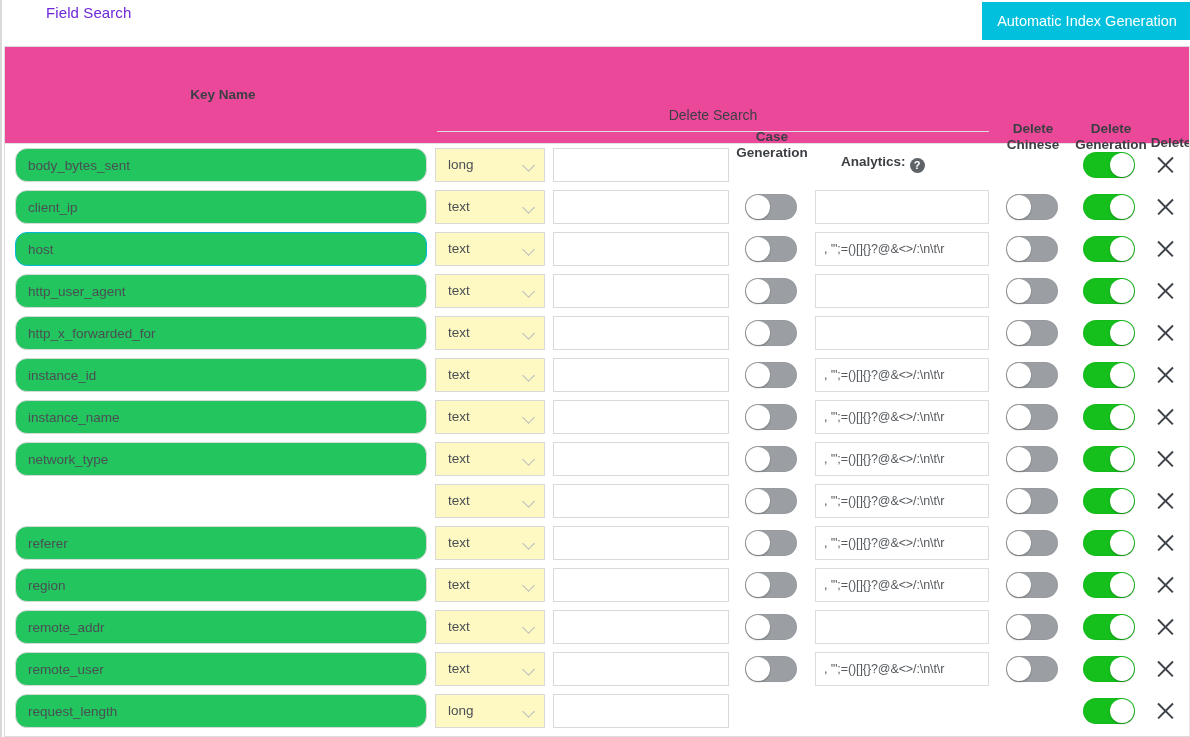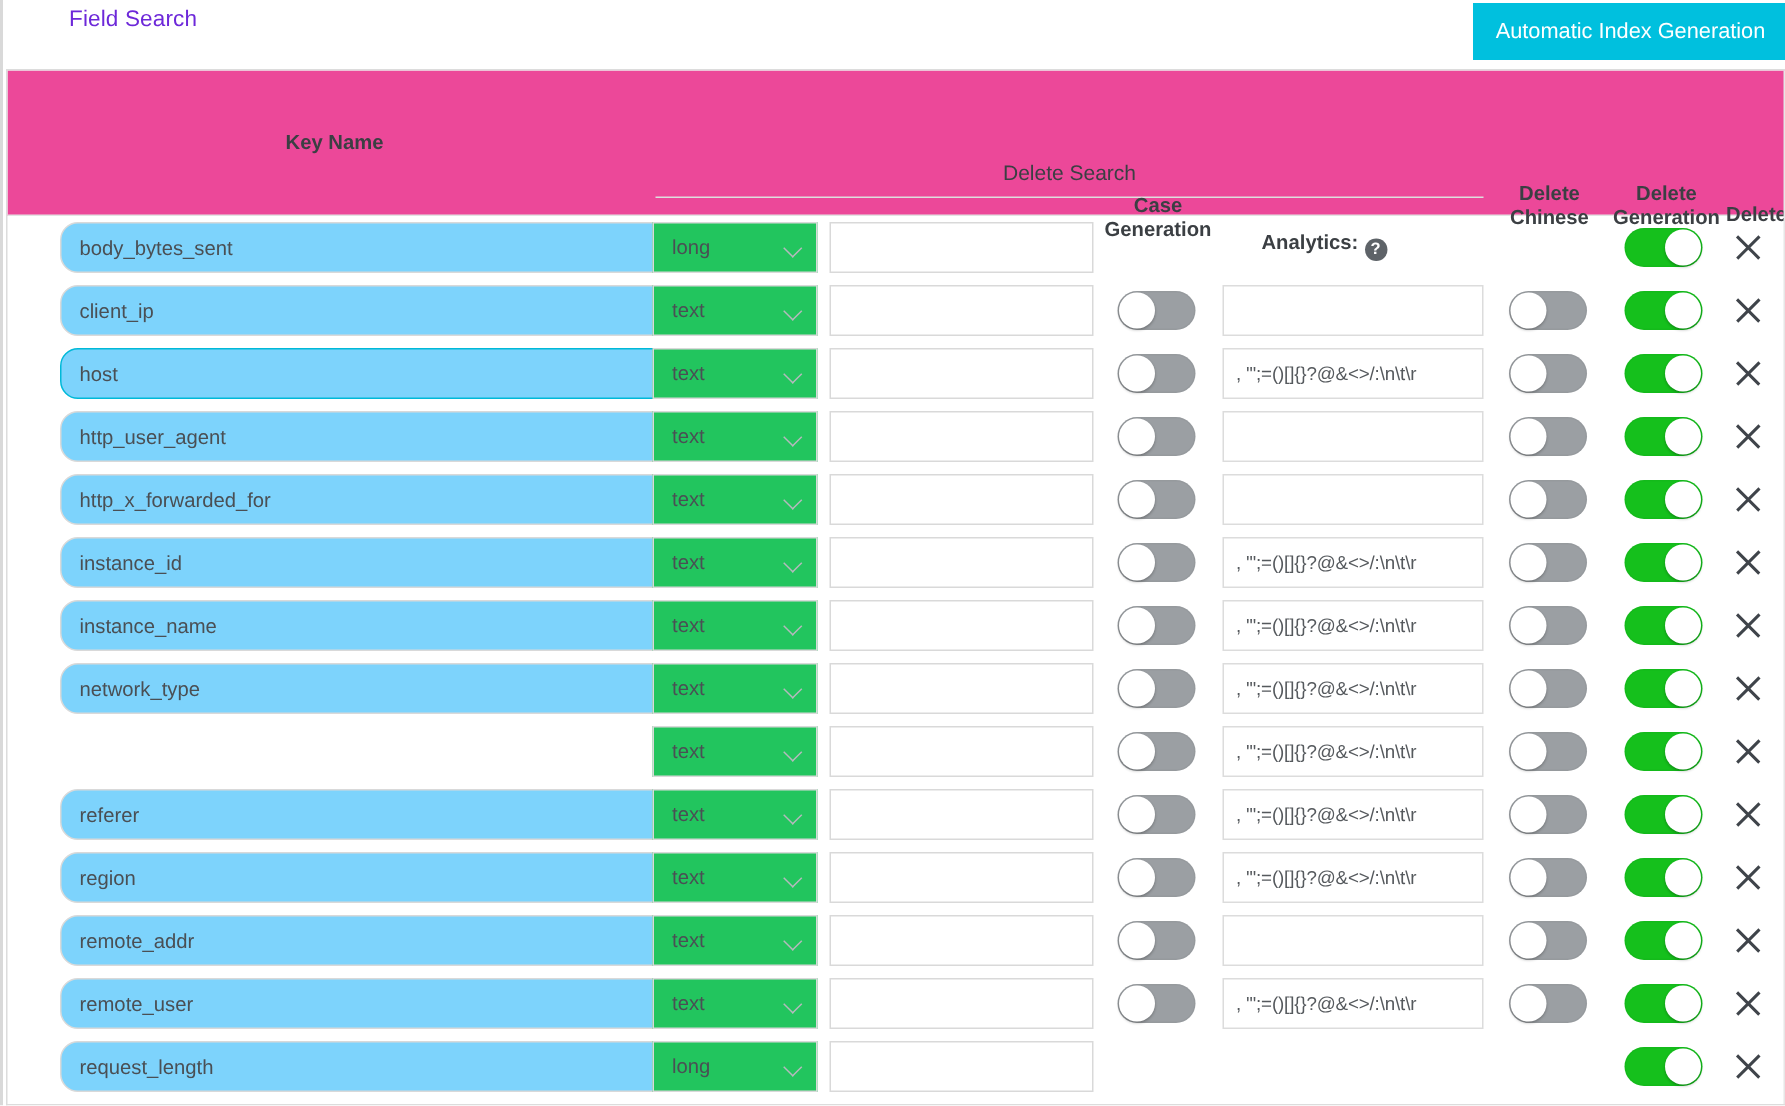--- a/index.html
+++ b/index.html
@@ -91,29 +91,29 @@
   }
 
   
   .tbody{position:relative;}
   .row{position:relative;height:42px;}
 
   .cell{position:absolute;box-sizing:border-box;}
 
   .key-input{
     left:10px;top:4px;width:412px;height:34px;
-    border:1px solid #d9d9d9;background:#7dd3fc;
+    border:1px solid #d9d9d9;background:#22c55e;
     font-family:inherit;font-size:13.5px;color:#4a4f54;
-    padding:0 12px;outline:none;border-radius:12px;margin-left:25px;
+    padding:0 12px;outline:none;border-radius:12px;
   }
   .key-input.focused{border:1px solid #00b9d8;}
 
   .type-select{
     left:430px;top:4px;width:110px;height:34px;
-    border:1px solid #d9d9d9;background:#22c55e;
+    border:1px solid #d9d9d9;background:#fef9c3;
   }
   .type-select .tv{
     position:absolute;left:12px;top:8px;font-size:13.5px;color:#4a4f54;
   }
   .chev{
     position:absolute;right:9px;top:12px;width:11px;height:11px;
   }
   .chev:before{
     content:"";position:absolute;left:0;top:0;
     width:8px;height:8px;

